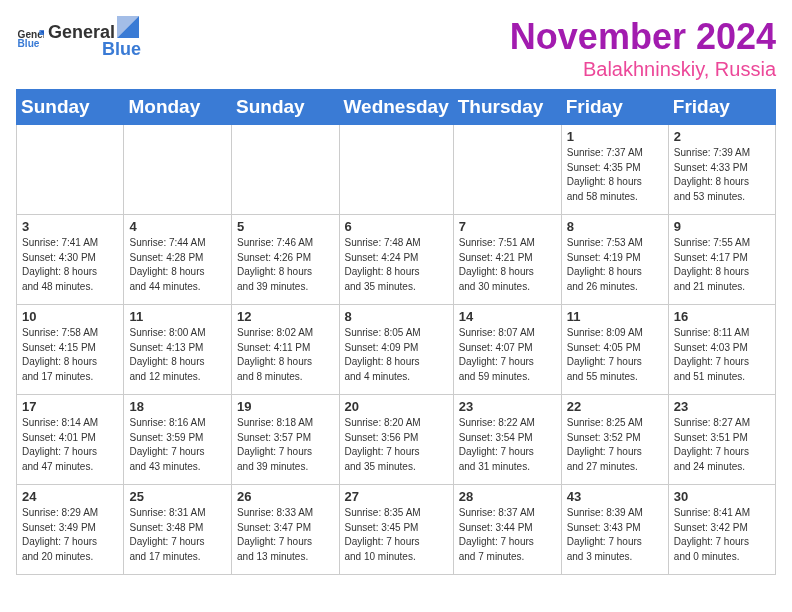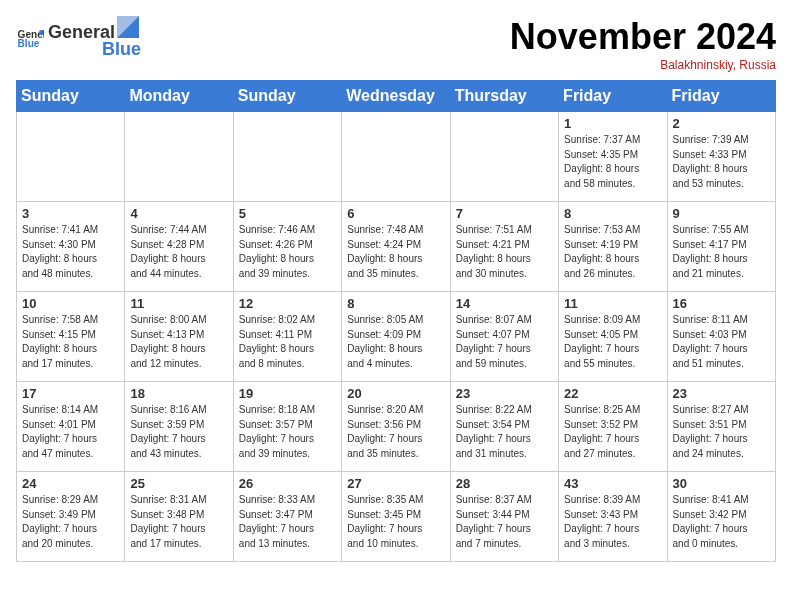--- a/index.html
+++ b/index.html
@@ -21,28 +21,28 @@
       align-items: center;
       gap: 4px;
     }
     .logo-text-general { font-size: 18px; font-weight: bold; color: #333; }
     .logo-text-blue { font-size: 18px; font-weight: bold; color: #3a7bd5; }
     .logo-icon {
       width: 28px;
       height: 28px;
     }
     .title-section { text-align: right; }
-    .month-title { font-size: 36px; font-weight: bold; color: #000000; }
-    .location { font-size: 12px; color: #b91c1c; }
+    .month-title { font-size: 36px; font-weight: bold; color: #a21caf; }
+    .location { font-size: 20px; color: #ec4899; }
     .calendar { width: 100%; border-collapse: collapse; }
     .calendar th {
       background: #3a7bd5;
       color: white;
       padding: 6px 4px;
-      font-size: 16px;
+      font-size: 19px;
       font-weight: bold;
       text-align: left;
       border: 1px solid #3a7bd5;
     }
     .calendar td {
       border: 1px solid #ccc;
       vertical-align: top;
       padding: 4px 5px;
       width: calc(100% / 7);
       font-size: 10.5px;

